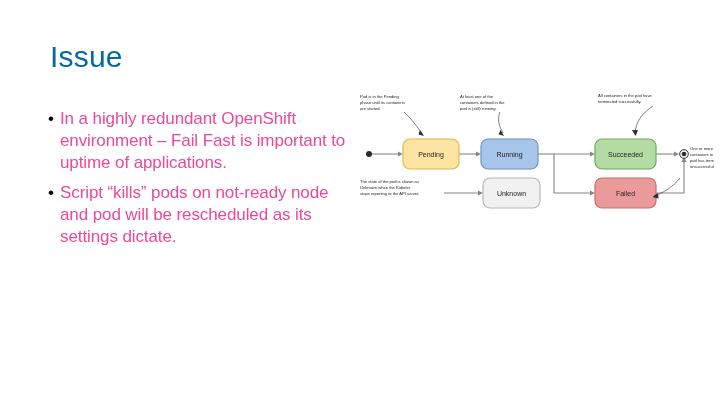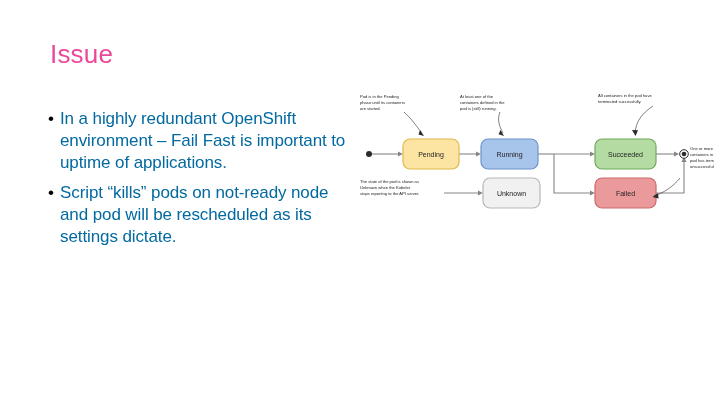--- a/index.html
+++ b/index.html
@@ -14,24 +14,24 @@
     overflow: hidden;
     font-family: "Liberation Sans", sans-serif;
     color: #000000;
   }
 
   
   #slide-title {
     position: absolute;
     left: 50px;
     top: 40px;
-    font-size: 26px;
+    font-size: 30px;
     font-weight: 400;
     letter-spacing: 0.2px;
-    color: #ec4899;
+    color: #0369a1;
     line-height: 1.1;
   }
 
   
   #bullet-list {
     position: absolute;
     left: 48px;
     top: 108px;
     width: 300px;
   }
@@ -43,21 +43,21 @@
   .bullet-dot {
     width: 12px;
     flex: 0 0 12px;
     font-size: 17px;
     line-height: 22px;
     color: #000;
   }
   .bullet-text {
     font-size: 17px;
     line-height: 22px;
-    color: #0369a1;
+    color: #ec4899;
     letter-spacing: -0.1px;
   }
 
   
   #diagram {
     position: absolute;
     left: 358px;
     top: 88px;
     width: 356px;
     height: 122px;

